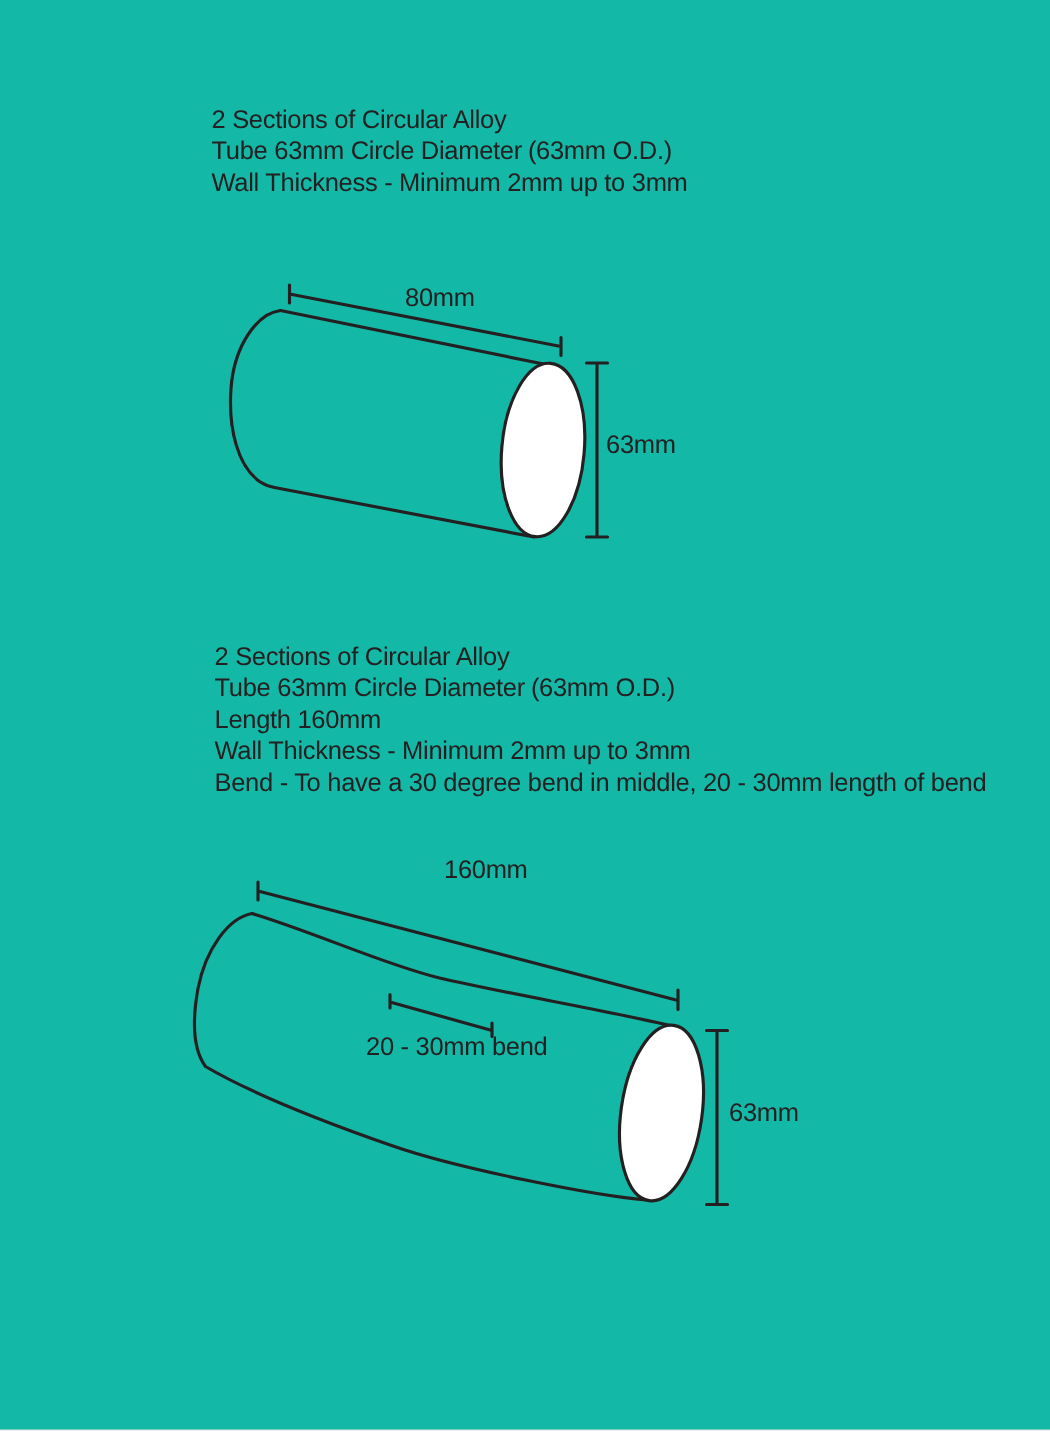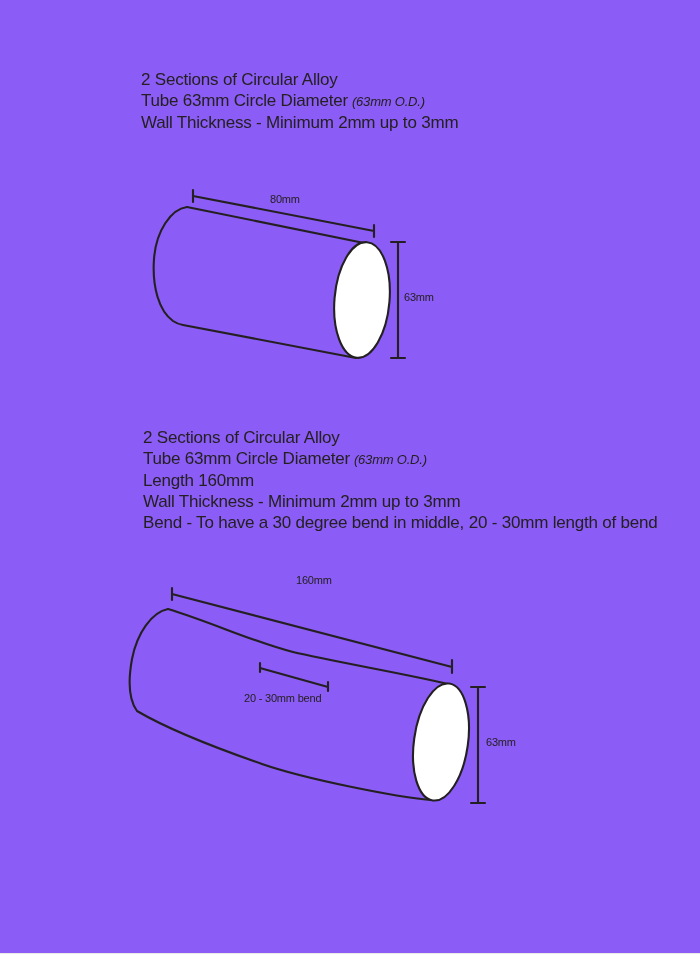--- a/index.html
+++ b/index.html
@@ -5,46 +5,45 @@
   html, body {
     margin: 0;
     padding: 0;
     background: #ffffff;
     font-family: "Liberation Sans", "DejaVu Sans", sans-serif;
   }
   .page {
     position: relative;
     width: 700px;
     height: 954px;
-    background: #8b5cf6;
+    background: #14b8a6;
     overflow: hidden;
   }
   .drawing {
     position: absolute;
     left: 0;
     top: 0;
   }
   .spec {
     position: absolute;
     color: #242021;
     font-size: 17px;
     line-height: 21px;
     white-space: nowrap;
     letter-spacing: -0.2px;
   }
   .spec-line { white-space: nowrap; }
   .paren {
-    font-size: 13px;
+    font-size: 17px;
     margin-left: 4px;
-    font-style: italic;
   }
   .dim-label {
     position: absolute;
     color: #242021;
-    font-size: 11px;
+    font-size: 17px;
     line-height: 18px;
     white-space: nowrap;
     letter-spacing: -0.2px;
   }
   .page-bottom-edge {
     position: absolute;
     left: 0;
     bottom: 0;
     width: 100%;
     height: 1px;

